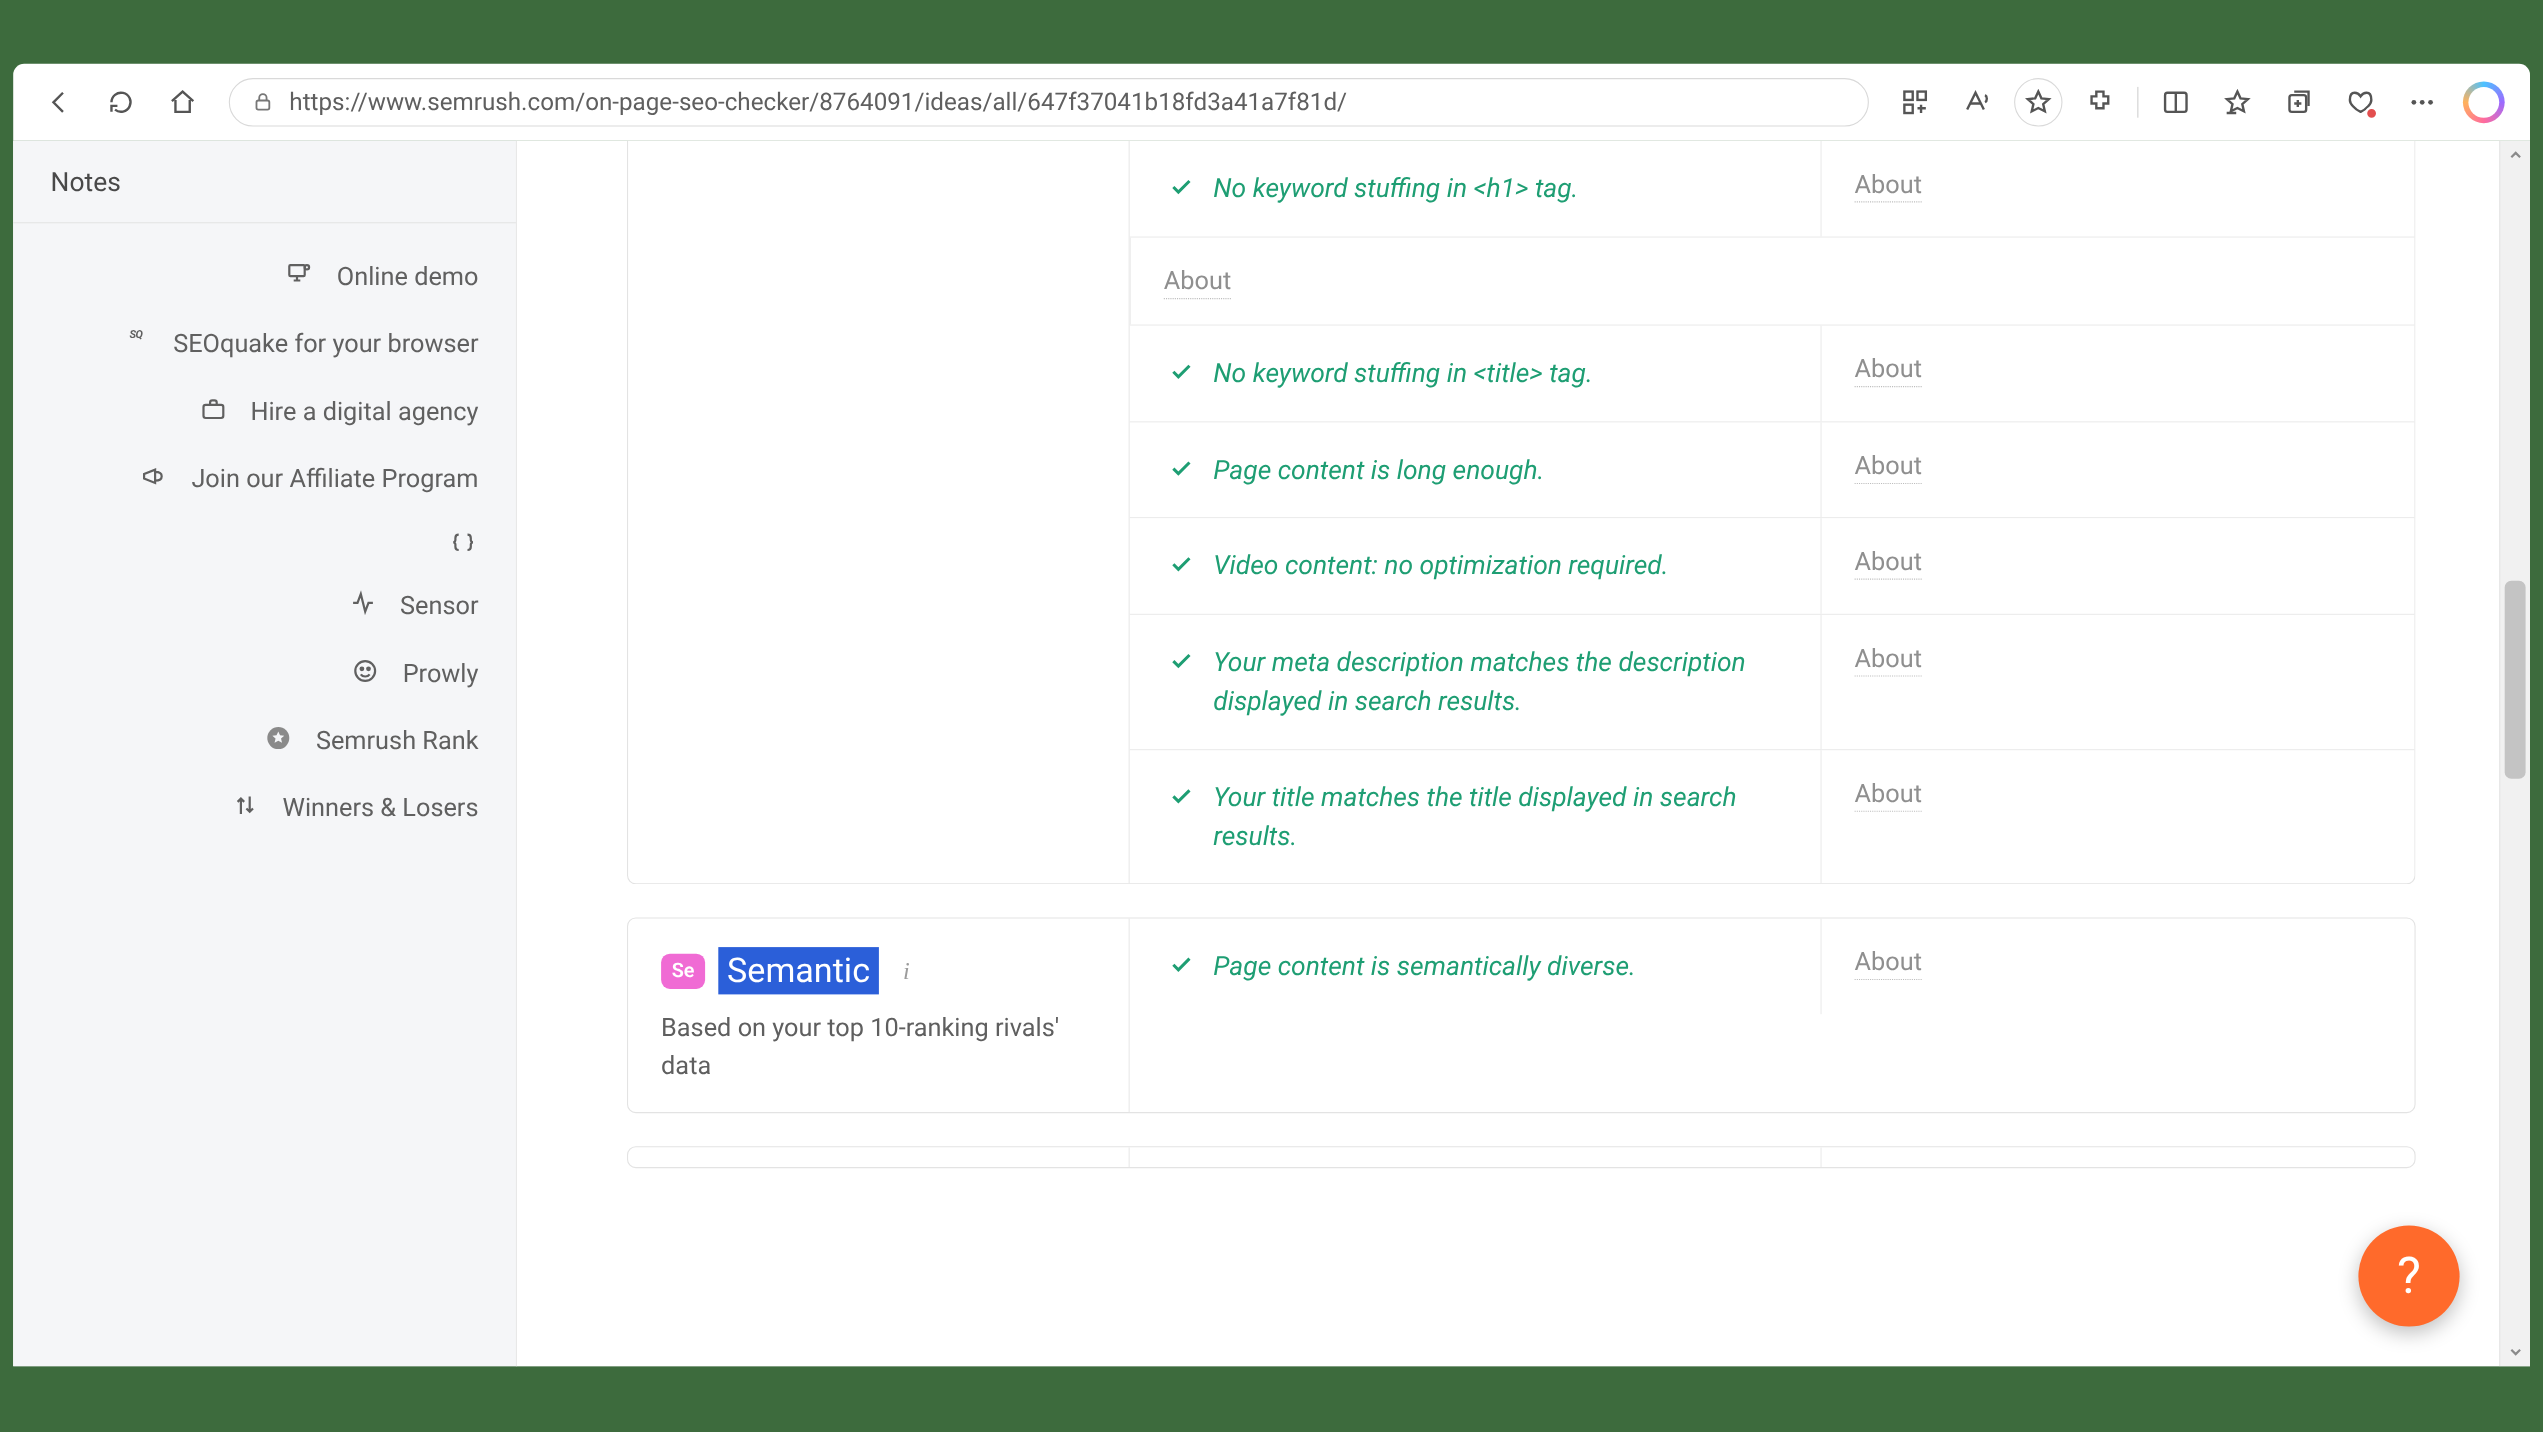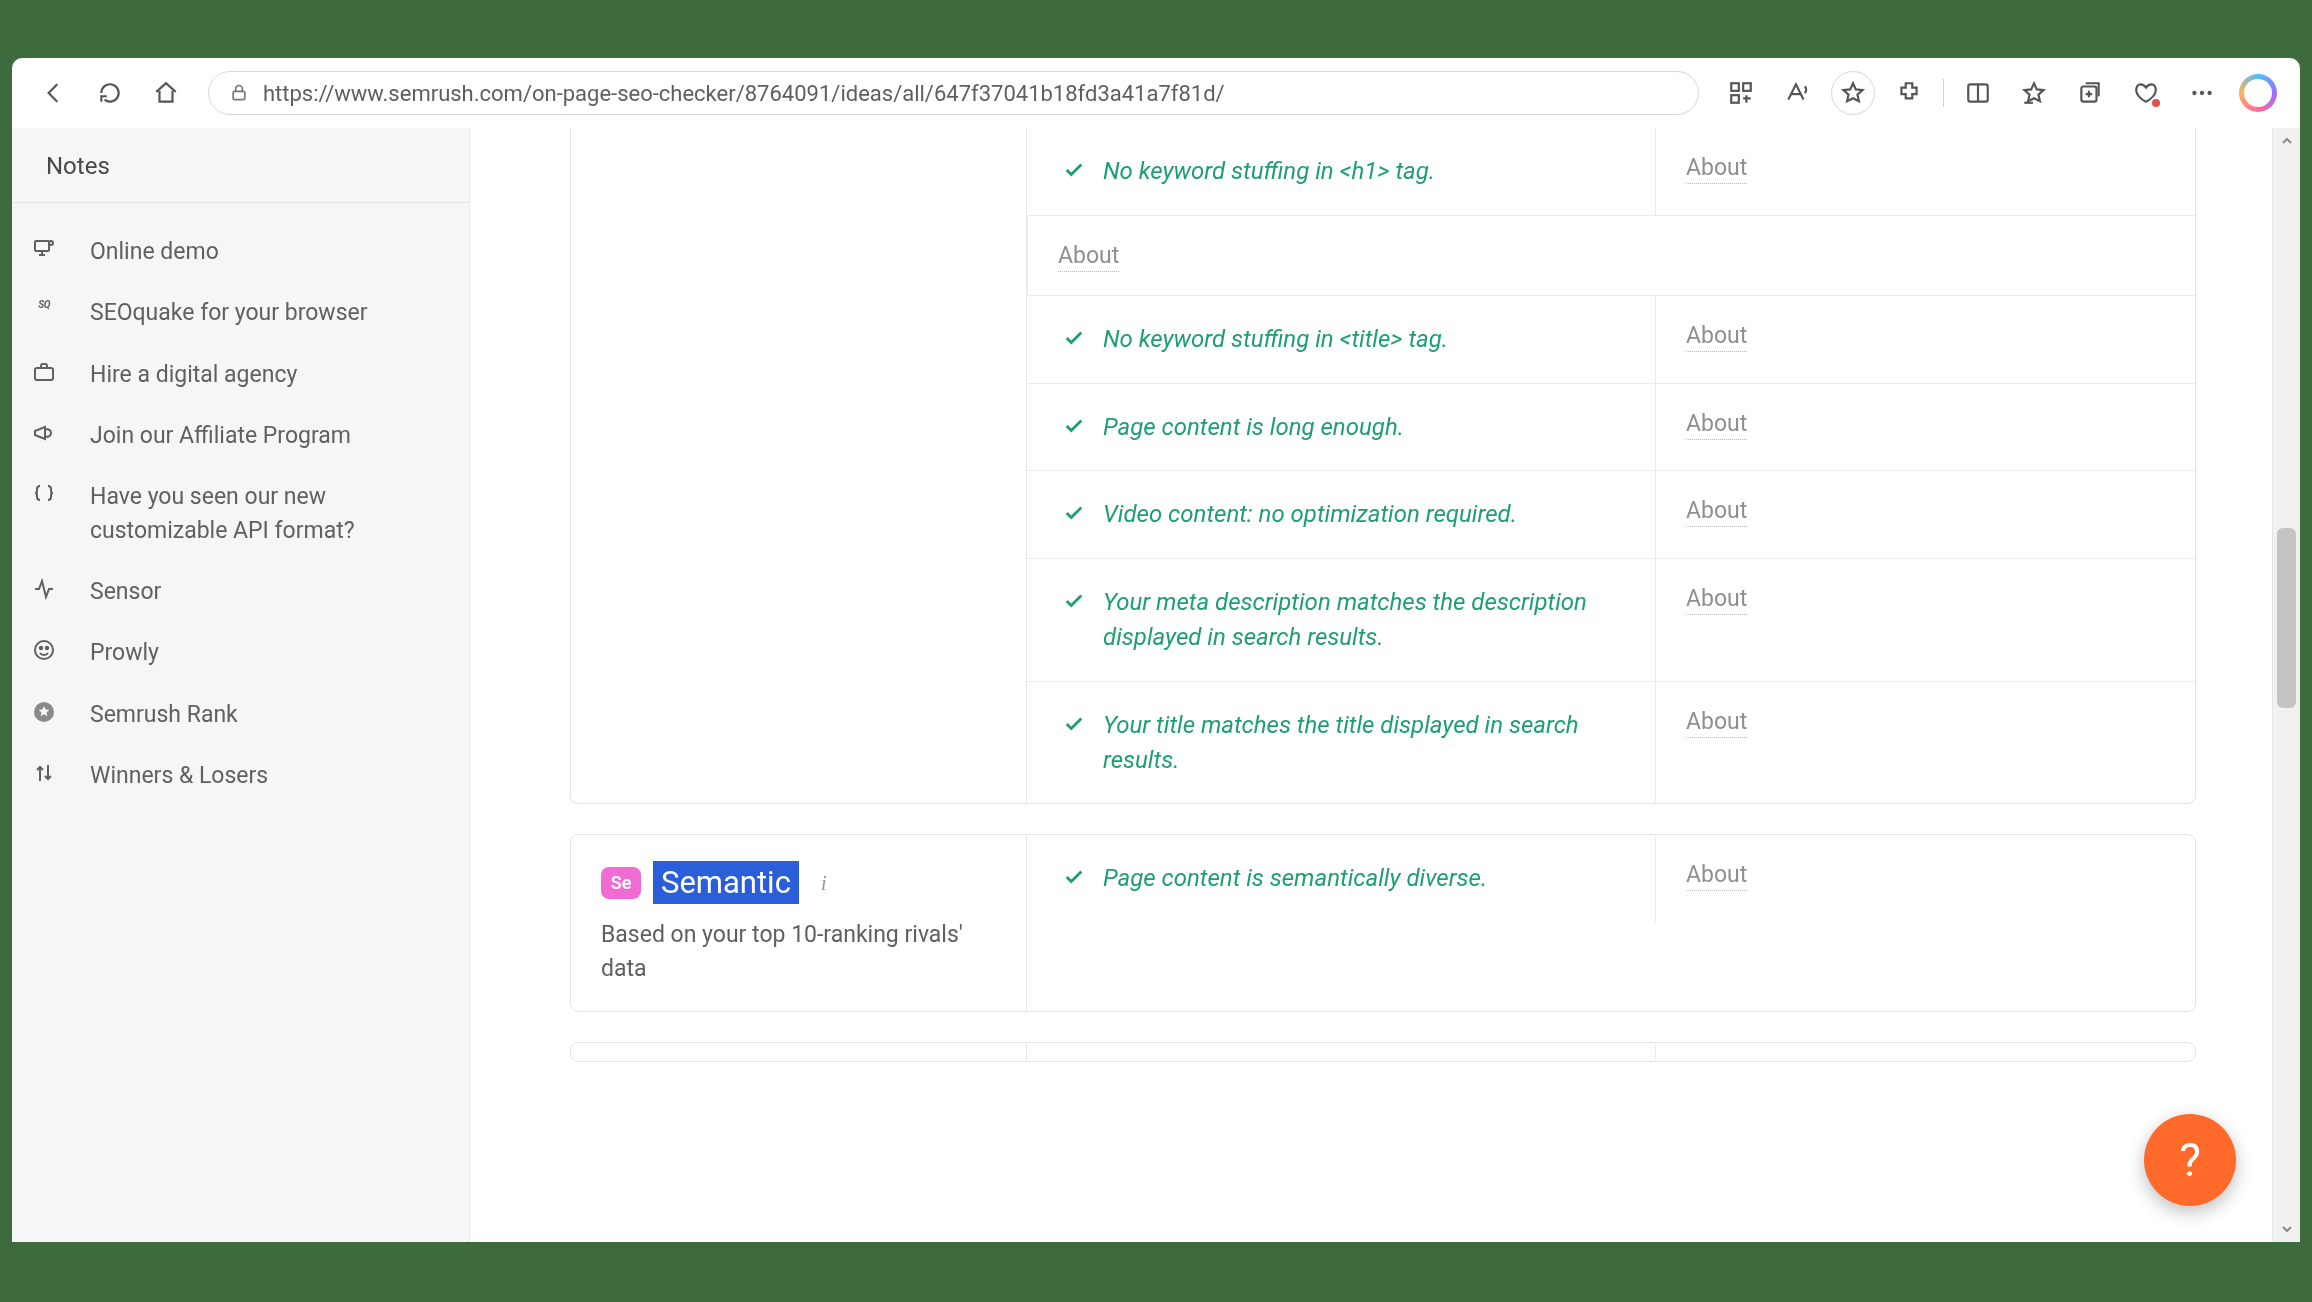--- a/index.html
+++ b/index.html
@@ -71,26 +71,27 @@
   .sidebar-header {
     padding: 24px 34px 22px;
     font-size: 24px;
     color: #494949;
     border-bottom: 1px solid #e4e4e4;
   }
   .sidebar-list { padding: 18px 0; }
   .sidebar-item {
     display: flex;
     align-items: flex-start;
-    gap: 32px;
-    padding: 14px 18px;
+    gap: 20px;
+    padding: 14px 34px;
     color: #606060;
     font-size: 23px;
     cursor: pointer;
     line-height: 1.45;
+    justify-content: flex-end;
   }
   .sidebar-item .icon-col { width: 28px; flex: none; display:flex; justify-content:center; padding-top:2px; }
   .sidebar-item .icon-col svg { width: 24px; height: 24px; }
   .sidebar-item .sq-text { font-weight: 700; font-size: 10px; font-style: italic; letter-spacing: -0.5px; }
 
   
   .main { flex:1; background:#ffffff; position:relative; overflow:hidden; }
   .main-inner { position:absolute; left:0; right:44px; top:0; bottom:0; padding-left: 100px; padding-right: 60px; }
 
   .card {
@@ -340,21 +341,20 @@
           </span>
           <span>Join our Affiliate Program</span>
         </div>
 
         <div class="sidebar-item">
           <span class="icon-col">
             <svg viewBox="0 0 24 24" fill="none" stroke="currentColor" stroke-width="2">
                 <path d="M8 4c-2 0-3 1-3 3v2c0 1-1 2-2 2 1 0 2 1 2 2v2c0 2 1 3 3 3M16 4c2 0 3 1 3 3v2c0 1 1 2 2 2-1 0-2 1-2 2v2c0 2-1 3-3 3"></path>
               </svg>
           </span>
-          <span>Have you seen our new customizable API format?</span>
         </div>
 
         <div class="sidebar-item">
           <span class="icon-col">
             <svg viewBox="0 0 24 24" fill="none" stroke="currentColor" stroke-width="2">
                 <path d="M3 12h4l3-8 4 16 3-8h4"></path>
               </svg>
           </span>
           <span>Sensor</span>
         </div>

